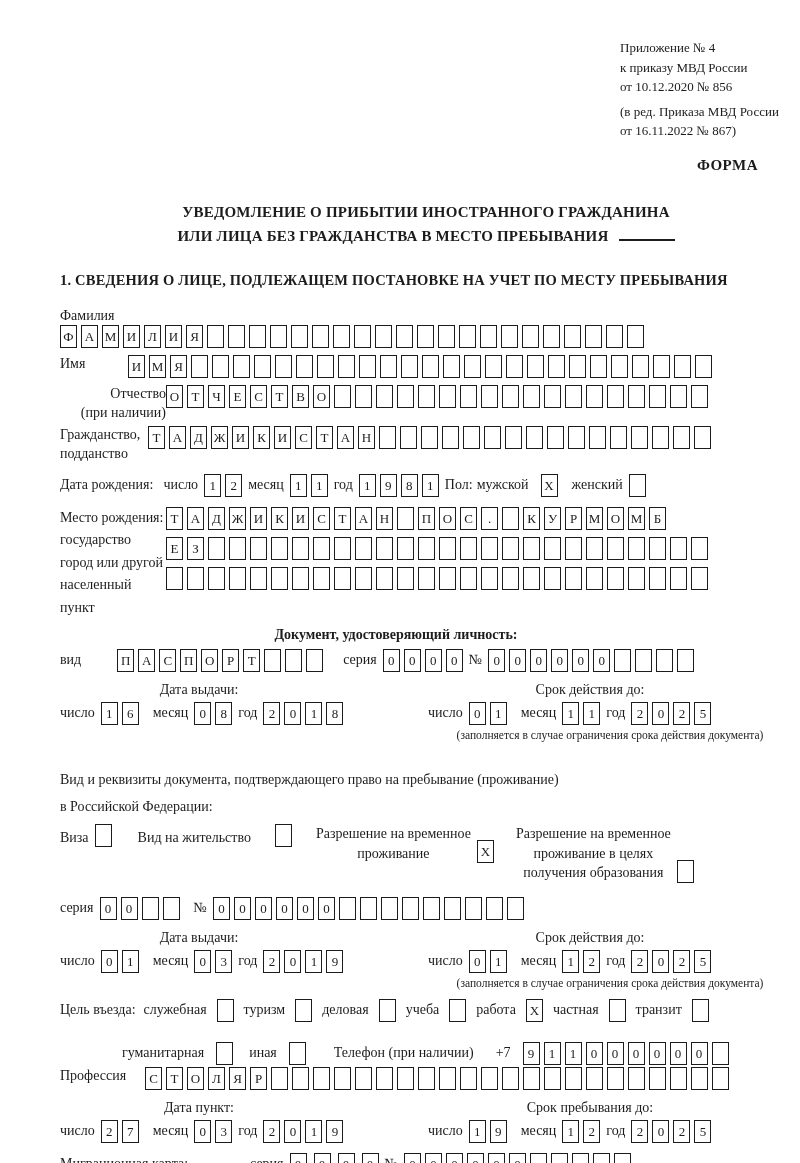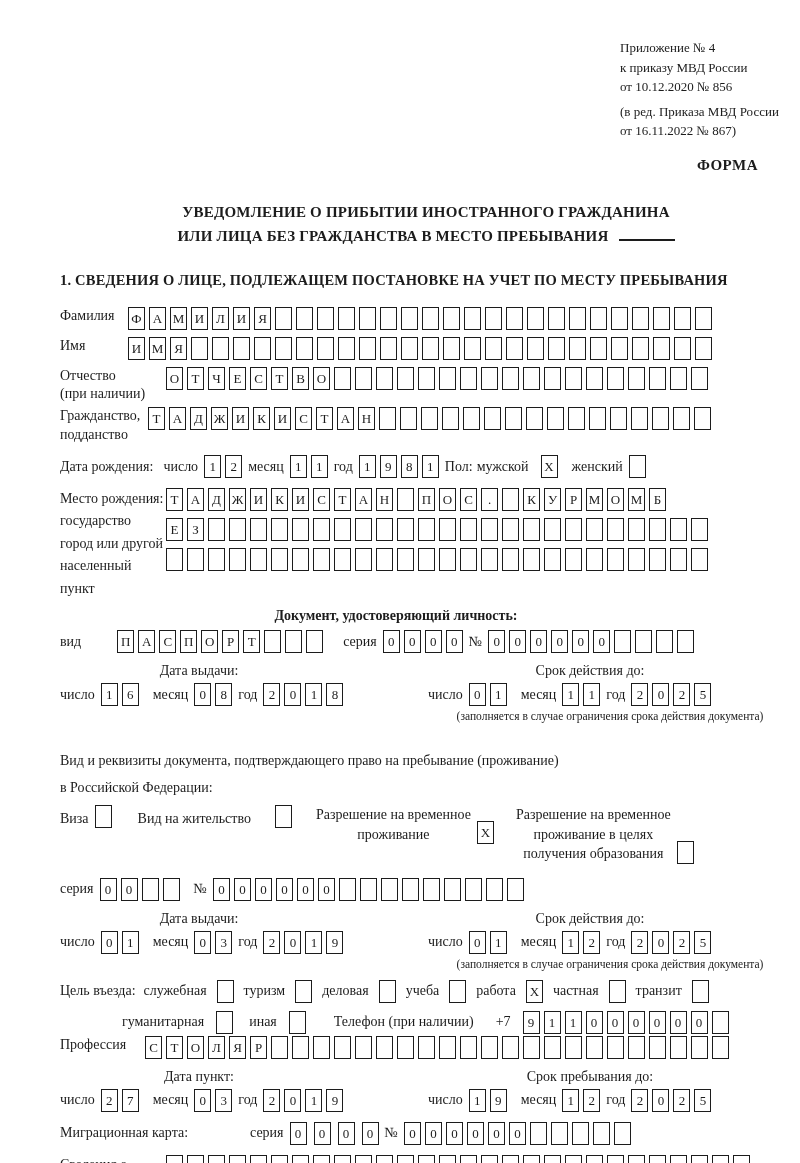--- a/index.html
+++ b/index.html
@@ -63,21 +63,21 @@
 
   <div class="forma">ФОРМА</div>
 
   <div class="title">
     <div>УВЕДОМЛЕНИЕ О ПРИБЫТИИ ИНОСТРАННОГО ГРАЖДАНИНА</div>
     <div><span>ИЛИ ЛИЦА БЕЗ ГРАЖДАНСТВА В МЕСТО ПРЕБЫВАНИЯ</span><span class="blankline"></span></div>
   </div>
 
   <div class="section-h">1. СВЕДЕНИЯ О ЛИЦЕ, ПОДЛЕЖАЩЕМ ПОСТАНОВКЕ НА УЧЕТ ПО МЕСТУ ПРЕБЫВАНИЯ</div>
 
-  <div class="row" style="margin-top:18px;">
+  <div class="row" style="margin-top:18px;flex-direction:column;">
     <div class="lbl" style="width:68px;">Фамилия</div>
     <div class="boxes">
         <span class="cell">Ф</span>
         <span class="cell">А</span>
         <span class="cell">М</span>
         <span class="cell">И</span>
         <span class="cell">Л</span>
         <span class="cell">И</span>
         <span class="cell">Я</span>
         <span class="cell"></span>
@@ -132,21 +132,21 @@
         <span class="cell"></span>
         <span class="cell"></span>
         <span class="cell"></span>
         <span class="cell"></span>
         <span class="cell"></span>
         <span class="cell"></span>
       </div>
   </div>
 
   <div class="row" style="margin-top:7px;">
-    <div class="lbl" style="width:106px;">
+    <div class="lbl" style="width:106px;text-align:right;">
       <div>Отчество</div>
       <div>(при наличии)</div>
     </div>
     <div class="boxes">
         <span class="cell">О</span>
         <span class="cell">Т</span>
         <span class="cell">Ч</span>
         <span class="cell">Е</span>
         <span class="cell">С</span>
         <span class="cell">Т</span>
@@ -558,21 +558,21 @@
     <span>частная</span>
     <div class="boxes">
         <span class="cell"></span>
       </div>
     <span>транзит</span>
     <div class="boxes">
         <span class="cell"></span>
       </div>
   </div>
 
-  <div class="row inline" style="margin-top:8px;gap:6px;padding-left:62px;">
+  <div class="row inline" style="margin-top:20px;gap:6px;padding-left:62px;">
     <span>гуманитарная</span>
     <div class="boxes">
         <span class="cell"></span>
       </div>
     <span style="margin-left:4px;">иная</span>
     <div class="boxes">
         <span class="cell"></span>
       </div>
     <span style="margin-left:16px;">Телефон (при наличии)</span>
     <span style="margin-left:16px;">+7</span>

